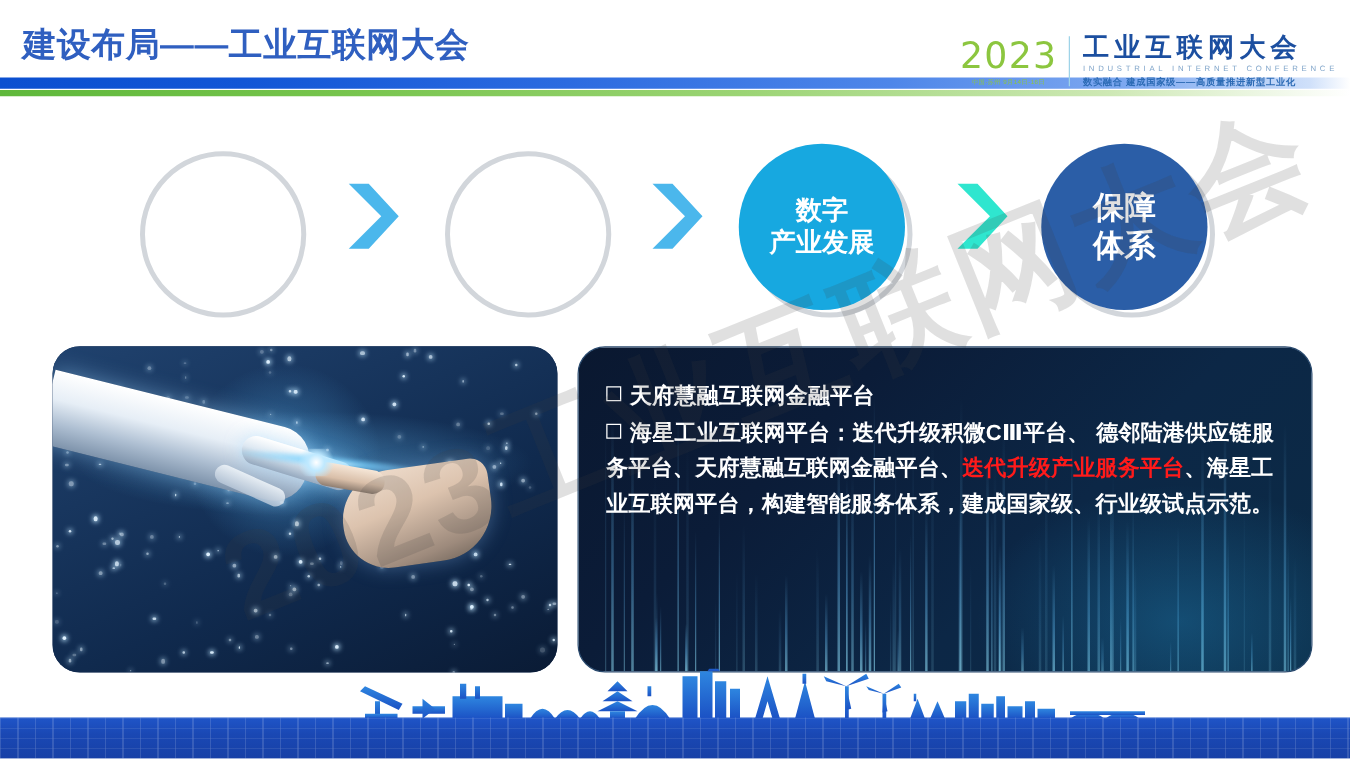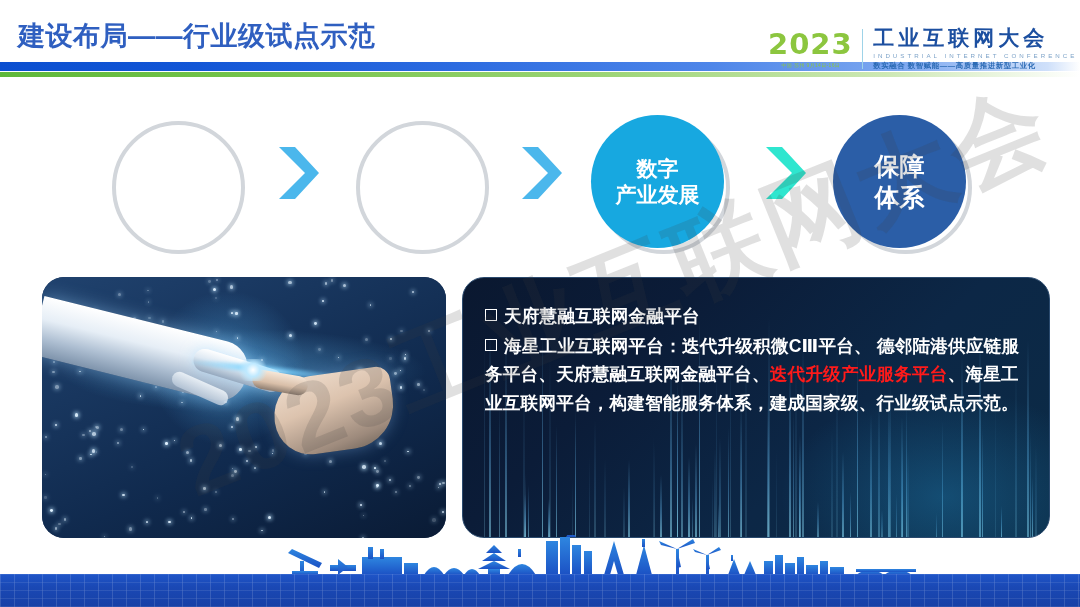--- a/index.html
+++ b/index.html
@@ -65,21 +65,21 @@
     align-items: center;
   }
   .logo-year-block {
     display: flex;
     flex-direction: column;
     align-items: center;
     padding-right: 9px;
   }
   .logo-year {
     font-size: 29px;
-    font-weight: 700;
+    font-weight: 400;
     color: #8CC63F;
     letter-spacing: 1px;
     line-height: 1;
     font-family: "DejaVu Sans", sans-serif;
   }
   .logo-year-sub {
     margin-top: 3px;
     font-size: 5.2px;
     color: #8CC63F;
     letter-spacing: 0.4px;
@@ -364,34 +364,34 @@
     pointer-events: none;
     letter-spacing: 4px;
   }
 </style>
 </head>
 <body>
 
 <div id="slide">
 
   <div class="header">
-    <div class="slide-title">建设布局——行业级试点示范</div>
+    <div class="slide-title">建设布局——工业互联网大会</div>
     <div class="header-bar-blue"></div>
     <div class="header-bar-green"></div>
 
     <div class="logo">
       <div class="logo-year-block">
         <div class="logo-year">2023</div>
         <div class="logo-year-sub">中国·苏州  9月14日-16日</div>
       </div>
       <div class="logo-divider"></div>
       <div class="logo-right">
         <div class="logo-cn">工业互联网大会</div>
         <div class="logo-en">INDUSTRIAL INTERNET CONFERENCE</div>
-        <div class="logo-tag">数实融合  数智赋能——高质量推进新型工业化</div>
+        <div class="logo-tag">数实融合  建成国家级——高质量推进新型工业化</div>
       </div>
     </div>
   </div>
 
   <div class="flow">
 
     <div class="circle-shadow" style="left:112px; top:16px;"></div>
 
     <svg class="chev" style="left:275px;" viewBox="0 0 46 56">
       <polygon points="4,2 30,28 4,54 20,54 44,28 20,2" fill="#4BB7EC"></polygon>

